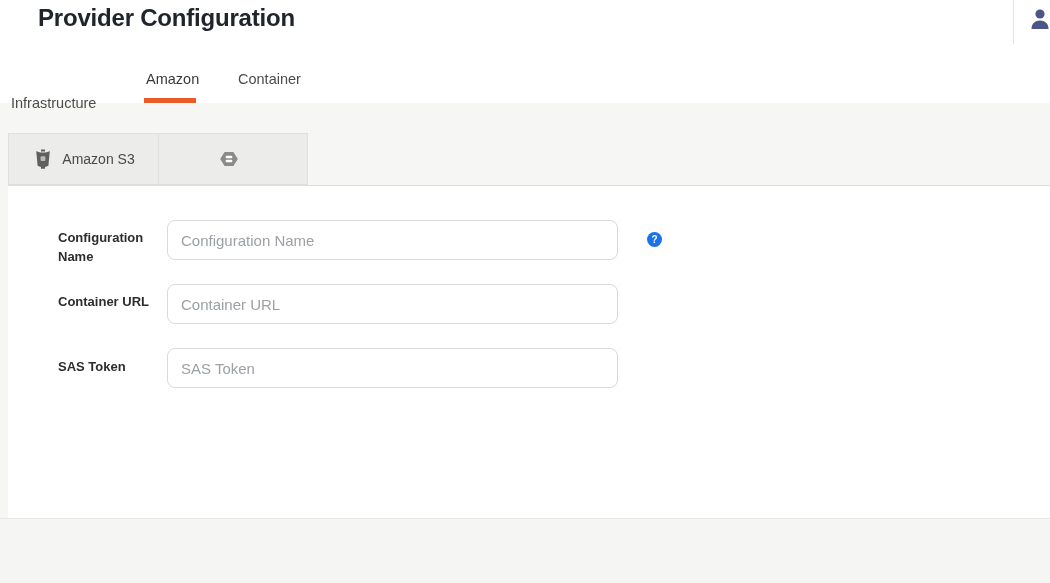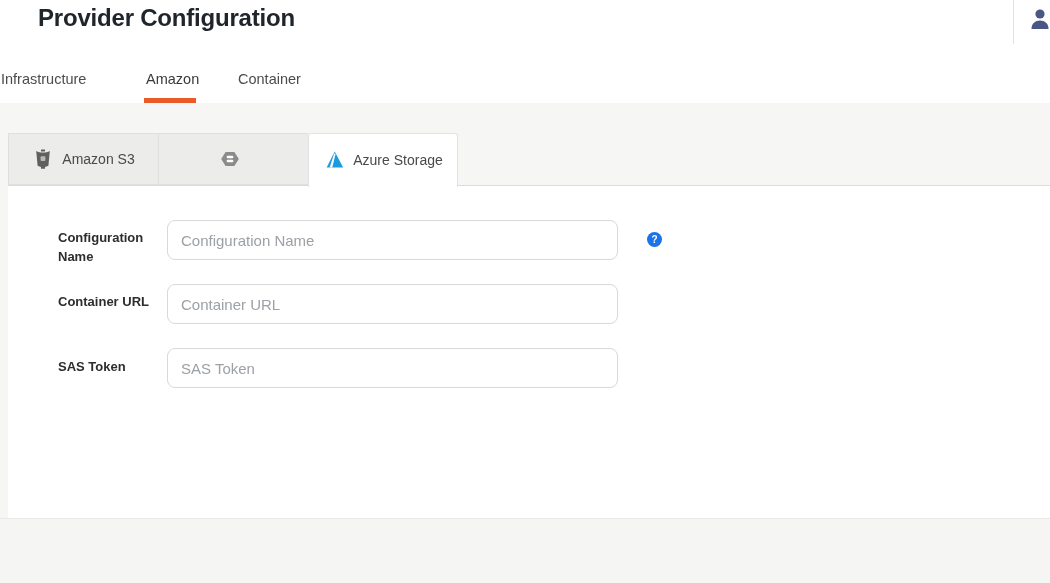--- a/index.html
+++ b/index.html
@@ -8,21 +8,21 @@
   .page { position:relative; width:1050px; height:583px; }
 
   
   .app-header { position:absolute; left:0; top:0; width:1050px; height:103px; background:#ffffff; }
   .page-title { position:absolute; left:10px; top:4px; font-size:24px; font-weight:700; color:#20242b; letter-spacing:-0.2px;margin-left:28px; }
   .header-divider { position:absolute; left:1013px; top:0; width:1px; height:44px; background:#e3e3e3; }
   .user-icon { position:absolute; left:1030px; top:8px; width:20px; height:22px; }
 
   
   .nav-item { position:absolute; top:71px; font-size:14.5px; color:#4c4c4c; cursor:pointer; }
-  .nav-infrastructure { left:1px; }
+  .nav-infrastructure { left:11px;margin-top:24px; }
   .nav-backup { left:146px; color:#3a3a3a; }
   .nav-security { left:238px; }
   .nav-underline { position:absolute; left:144px; top:98px; width:52px; height:5px; background:#eb5b28; }
 
   
   .tabstrip-line { position:absolute; left:8px; top:185px; width:1042px; height:1px; background:#dcdcdc; z-index:1; }
   .provider-tabs { position:absolute; left:8px; top:133px; display:flex; z-index:2; }
   .ptab { width:150px; height:52px; display:flex; align-items:center; justify-content:center;
           background:#ececeb; border:1px solid #dfdfde; border-right:none; font-size:14px; color:#4a4a4a;
           text-align:center; cursor:pointer; line-height:23px; padding:0 8px; }
@@ -89,30 +89,20 @@
         <span class="ticon">
           <svg viewBox="0 0 24 24" width="22" height="22">
             <path d="M2.4 12 L7.2 4.4 H16.8 L21.6 12 L16.8 19.6 H7.2 Z" fill="#8b8b8b"></path>
             <rect x="8.3" y="8.5" width="7.4" height="2.7" rx="1.35" fill="#ffffff"></rect>
             <rect x="8.3" y="12.8" width="7.4" height="2.7" rx="1.35" fill="#ffffff"></rect>
           </svg>
         </span>
       </span>
     </div>
 
-    <div class="ptab active">
-      <span class="ptab-inner">
-        <span class="ticon">
-          <svg viewBox="0 0 24 24" width="22" height="22">
-            <path d="M12.8 2.8 L22 20.2 H4 Z" fill="#1C9BDF"></path>
-            <path d="M12.3 4.6 L7.3 20.2 L10.1 20.2 L13.7 5.4 Z" fill="#ffffff"></path>
-          </svg>
-        </span><span>Azure Storage</span>
-      </span>
-    </div>
   </div>
 
   <div class="card"></div>
 
   <div class="field-label lbl-1">Configuration Name</div>
   <input class="text-input inp-1" type="text" placeholder="Configuration Name" style="">
   <div class="help-icon">?</div>
 
   <div class="field-label lbl-2">Container URL</div>
   <input class="text-input inp-2" type="text" placeholder="Container URL" style="">

